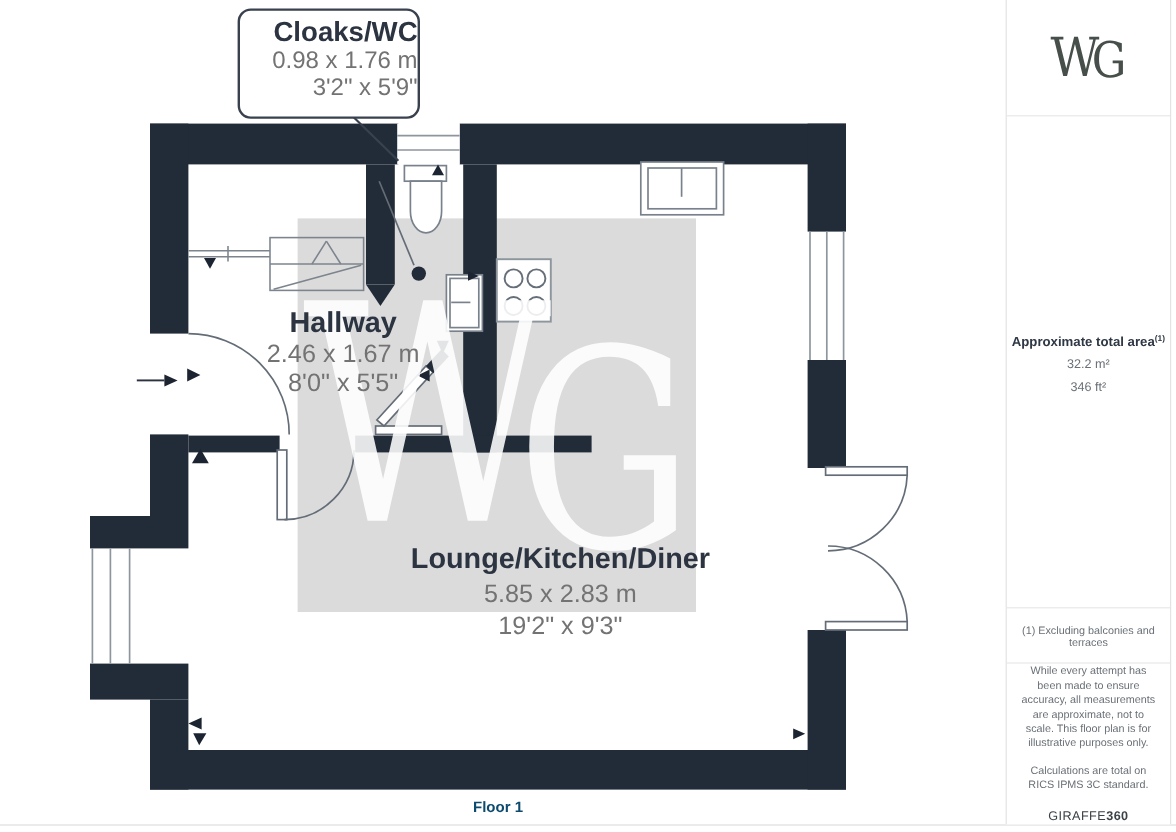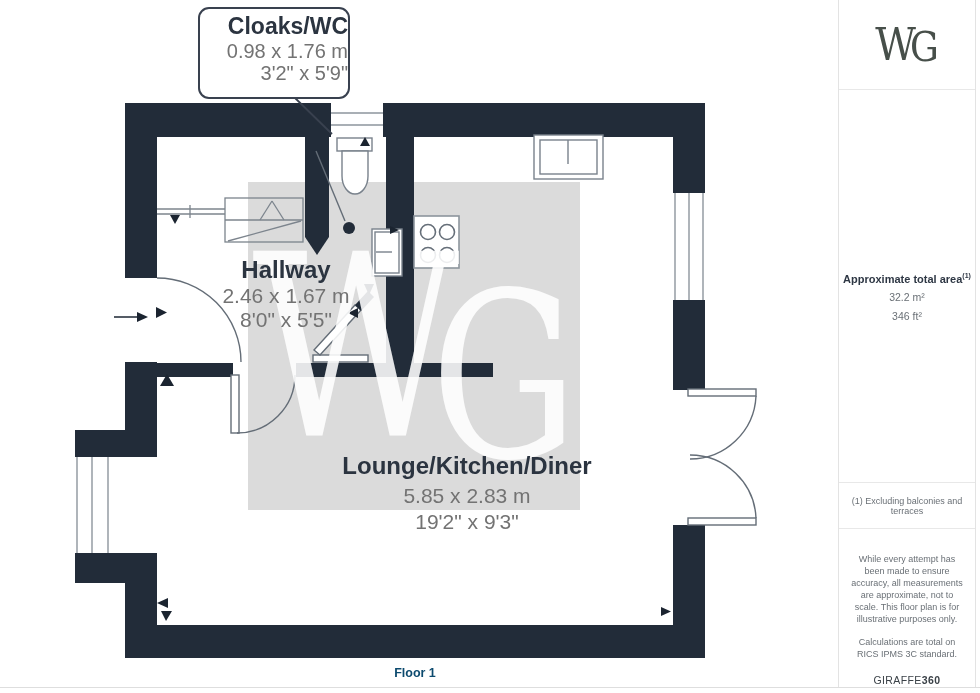--- a/index.html
+++ b/index.html
@@ -39,21 +39,21 @@
            font-family:"DejaVu Serif",serif;color:#474f4a;transform-origin:center;}
   .sb-logo .in{transform:scaleX(0.88);display:flex;line-height:1;}
   .sb-logo .w{font-size:45px;}
   .sb-logo .g{font-size:41px;margin-left:-7px;transform:translateY(5px);}
   .sb-area{height:426px;box-sizing:border-box;padding-top:182px;text-align:center;}
   .sb-area-title{font-size:11px;font-weight:bold;color:#2e3744;}
   .sb-area-title sup{font-size:7px;}
   .sb-area-val{font-size:10.5px;color:#6a7076;margin-top:7px;}
   .sb-footnote{border-top:1px solid #e8e8e8;box-sizing:border-box;padding:13px 10px 12px;font-size:9px;
                color:#6a7076;text-align:center;}
-  .sb-disclaimer{border-top:1px solid #e8e8e8;box-sizing:border-box;padding:24px 9px 0;font-size:9px;
+  .sb-disclaimer{border-top:1px solid #e8e8e8;box-sizing:border-box;padding:0 9px 0;font-size:9px;
                  color:#6a7076;text-align:center;line-height:1.35;flex:1;}
   .sb-disclaimer .p2{margin-top:10px;}
   .sb-brand{margin-top:13px;font-size:10.5px;color:#3a4147;letter-spacing:0.4px;}
   .sb-brand .b{font-weight:bold;}
 </style>
 </head>
 <body>
 
 <div class="abs wm-bg"></div>
 

